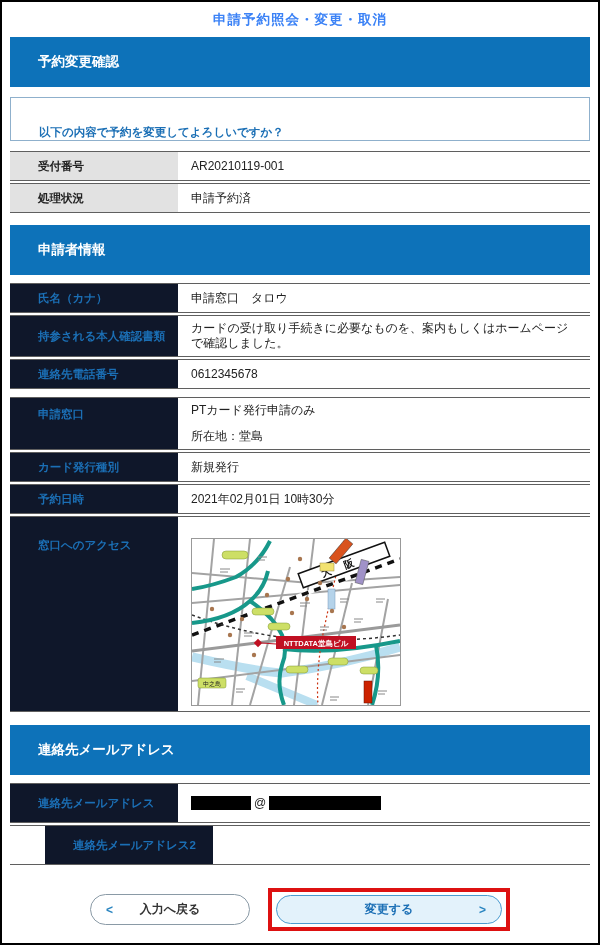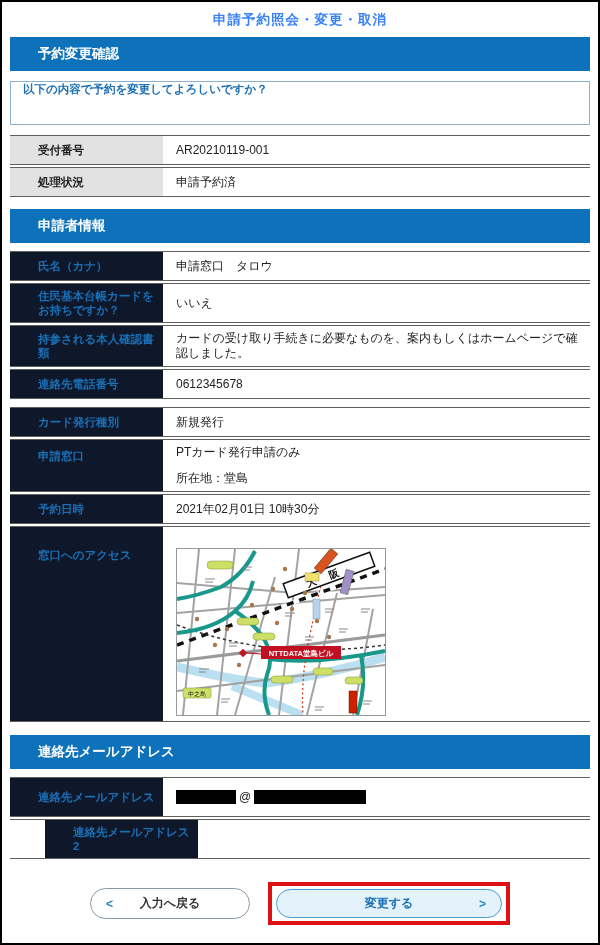--- a/index.html
+++ b/index.html
@@ -8,37 +8,37 @@
   .page {
     width:600px; height:945px; border:2px solid #000; background:#fff;
     padding:0 8px; overflow:hidden; position:relative;
   }
   .page-title {
     text-align:center; font-size:13.5px; font-weight:bold; color:#3b82f6;
     padding-top:9px; height:28px; letter-spacing:1px;
   }
   .section-header {
     background:#0d72b9; color:#fff; font-size:13.5px; font-weight:bold;
-    height:34px; display:flex; align-items:center; padding-left:28px;
+    height:50px; display:flex; align-items:center; padding-left:28px;
     margin-top:7px;
   }
   .message-box {
     border:1px solid #8fb0cc; background:#fff; min-height:44px; margin-top:10px;
-    display:flex; align-items:flex-start; padding-left:12px;
+    display:flex; align-items:flex-end; padding-left:28px;
   }
   .message-box p { color:#1b6fb5; font-size:11.5px; font-weight:bold; }
   .tbl { margin-top:10px; }
   .tbl.mt8 { margin-top:8px; }
   .row {
     display:flex; border-top:1.5px solid #5f5f5f; border-bottom:1.5px solid #5f5f5f;
     background:#fff; min-height:30px;
   }
   .row + .row { margin-top:2px; }
   .cell-label {
-    width:153px; padding:5px 8px 5px 28px; font-size:11.5px; font-weight:bold;
+    width:168px; padding:5px 8px 5px 28px; font-size:11.5px; font-weight:bold;
     line-height:1.22; display:flex; align-items:center; flex-shrink:0;
   }
   .cell-label.gray { background:#e2e2e2; color:#222; }
   .cell-label.blue { background:#0f172a; color:#1b6fb5; }
   .cell-value {
     flex:1; padding:5px 10px 5px 13px; font-size:12px; color:#222;
     display:flex; align-items:center; line-height:1.25;
   }
   .row.top-align .cell-label, .row.top-align .cell-value { align-items:flex-start; padding-top:21px; }
   .cell-value.stacked { flex-direction:column; align-items:flex-start; justify-content:center; }
@@ -91,44 +91,40 @@
 
   <div class="section-header" style="margin-top:12px;">
     <span>申請者情報</span>
   </div>
   <div class="tbl mt8">
     <div class="row">
       <div class="cell-label blue">氏名（カナ）</div>
       <div class="cell-value">申請窓口　タロウ</div>
     </div>
     <div class="row">
-      <div class="cell-label blue">住民基本台帳カードをお持ちですか？</div>
-      <div class="cell-value">いいえ</div>
-    </div>
-    <div class="row">
       <div class="cell-label blue">持参される本人確認書類</div>
       <div class="cell-value">カードの受け取り手続きに必要なものを、案内もしくはホームページで確認しました。</div>
     </div>
     <div class="row">
       <div class="cell-label blue">連絡先電話番号</div>
       <div class="cell-value">0612345678</div>
     </div>
   </div>
 
   <div class="tbl mt8">
-    <div class="row">
-      <div class="cell-label blue">カード発行種別</div>
-      <div class="cell-value">新規発行</div>
-    </div>
     <div class="row">
       <div class="cell-label blue" style="align-items:flex-start;padding-top:9px;">申請窓口</div>
       <div class="cell-value stacked">
         <span class="line1">PTカード発行申請のみ</span>
         <span class="line2">所在地：堂島</span>
       </div>
+    </div>
+    <div class="row">
+      <div class="cell-label blue">カード発行種別</div>
+      <div class="cell-value">新規発行</div>
     </div>
     <div class="row">
       <div class="cell-label blue">予約日時</div>
       <div class="cell-value">2021年02月01日 10時30分</div>
     </div>
     <div class="row top-align">
       <div class="cell-label blue">窓口へのアクセス</div>
       <div class="cell-value">
 
         <div class="map-wrap">

